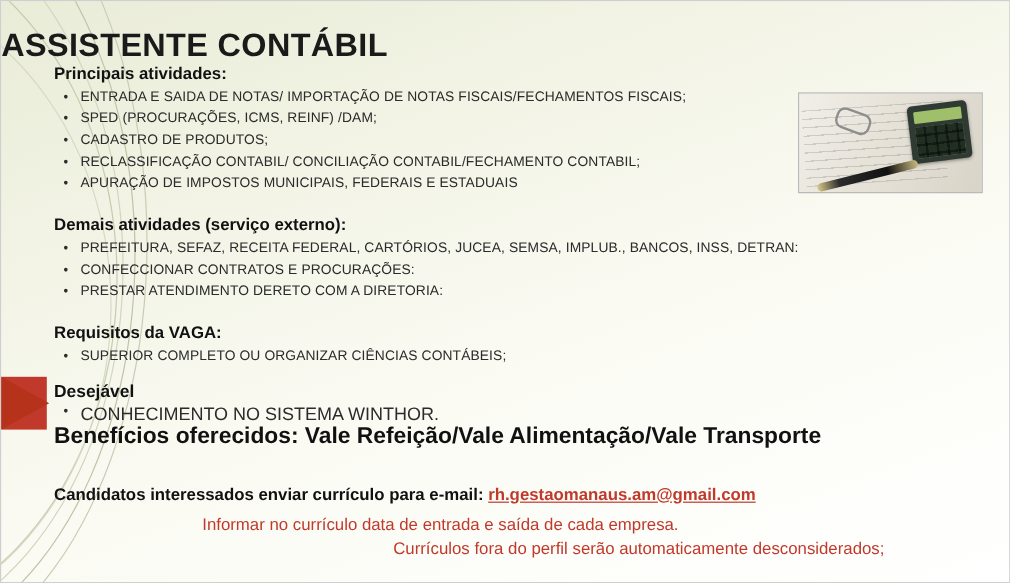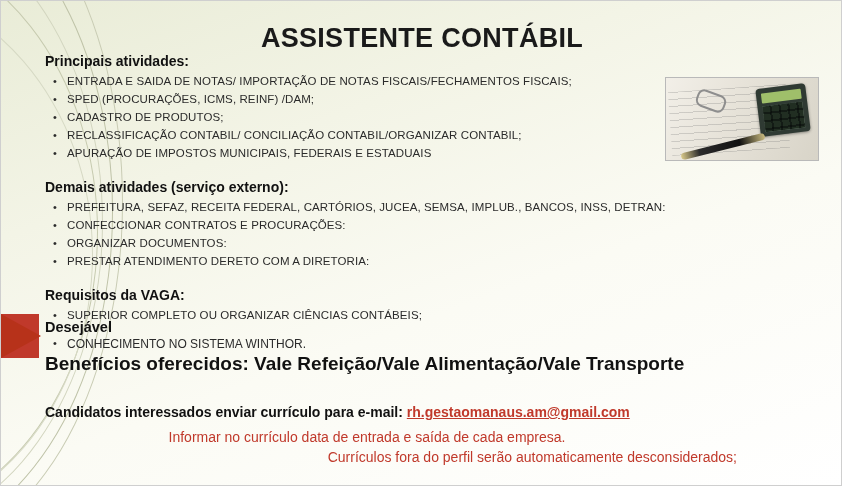--- a/index.html
+++ b/index.html
@@ -50,21 +50,21 @@
     width: 38px;
     height: 44px;
     background: #c0392b;
   }
 
   #title {
     position: absolute;
     top: 22px;
     left: 0;
     width: 842px;
-    text-align: center;
+    text-align: left;
     font-size: 27px;
     font-weight: bold;
     color: #1a1a1a;
     letter-spacing: 0.3px;
   }
 
   .content {
     position: absolute;
     left: 44px;
     top: 52px;
@@ -216,21 +216,21 @@
     left: 44px;
     top: 318px;
     font-size: 14.5px;
     font-weight: bold;
     color: #111;
   }
   .desejavel-item {
     position: absolute;
     left: 44px;
     top: 336px;
-    font-size: 12px;
+    font-size: 15px;
     color: #2b2b2b;
     padding-left: 22px;
   }
   .desejavel-item:before {
     content: "\2022";
     position: absolute;
     left: 8px;
     top: 0;
     font-size: 11px;
   }
@@ -263,33 +263,32 @@
   </div>
 
   <div class="content">
 
     <div>
       <div class="sec-head">Principais atividades:</div>
       <ul class="bullets">
         <li>ENTRADA E SAIDA DE NOTAS/ IMPORTAÇÃO DE NOTAS FISCAIS/FECHAMENTOS FISCAIS;</li>
         <li>SPED (PROCURAÇÕES, ICMS, REINF) /DAM;</li>
         <li>CADASTRO DE PRODUTOS;</li>
-        <li>RECLASSIFICAÇÃO CONTABIL/ CONCILIAÇÃO CONTABIL/ORGANIZAR CONTABIL;</li>
+        <li>RECLASSIFICAÇÃO CONTABIL/ CONCILIAÇÃO CONTABIL/FECHAMENTO CONTABIL;</li>
         <li>APURAÇÃO DE IMPOSTOS MUNICIPAIS, FEDERAIS E ESTADUAIS</li>
       </ul>
     </div>
 
     <div class="gap"></div>
 
     <div>
       <div class="sec-head">Demais atividades (serviço externo):</div>
       <ul class="bullets">
         <li>PREFEITURA, SEFAZ, RECEITA FEDERAL, CARTÓRIOS, JUCEA, SEMSA, IMPLUB., BANCOS, INSS, DETRAN:</li>
         <li>CONFECCIONAR CONTRATOS E PROCURAÇÕES:</li>
-        <li>ORGANIZAR DOCUMENTOS:</li>
         <li>PRESTAR ATENDIMENTO DERETO COM A DIRETORIA:</li>
       </ul>
     </div>
 
     <div class="gap"></div>
 
     <div>
       <div class="sec-head">Requisitos da VAGA:</div>
       <ul class="bullets">
         <li>SUPERIOR COMPLETO OU ORGANIZAR CIÊNCIAS CONTÁBEIS;</li>

